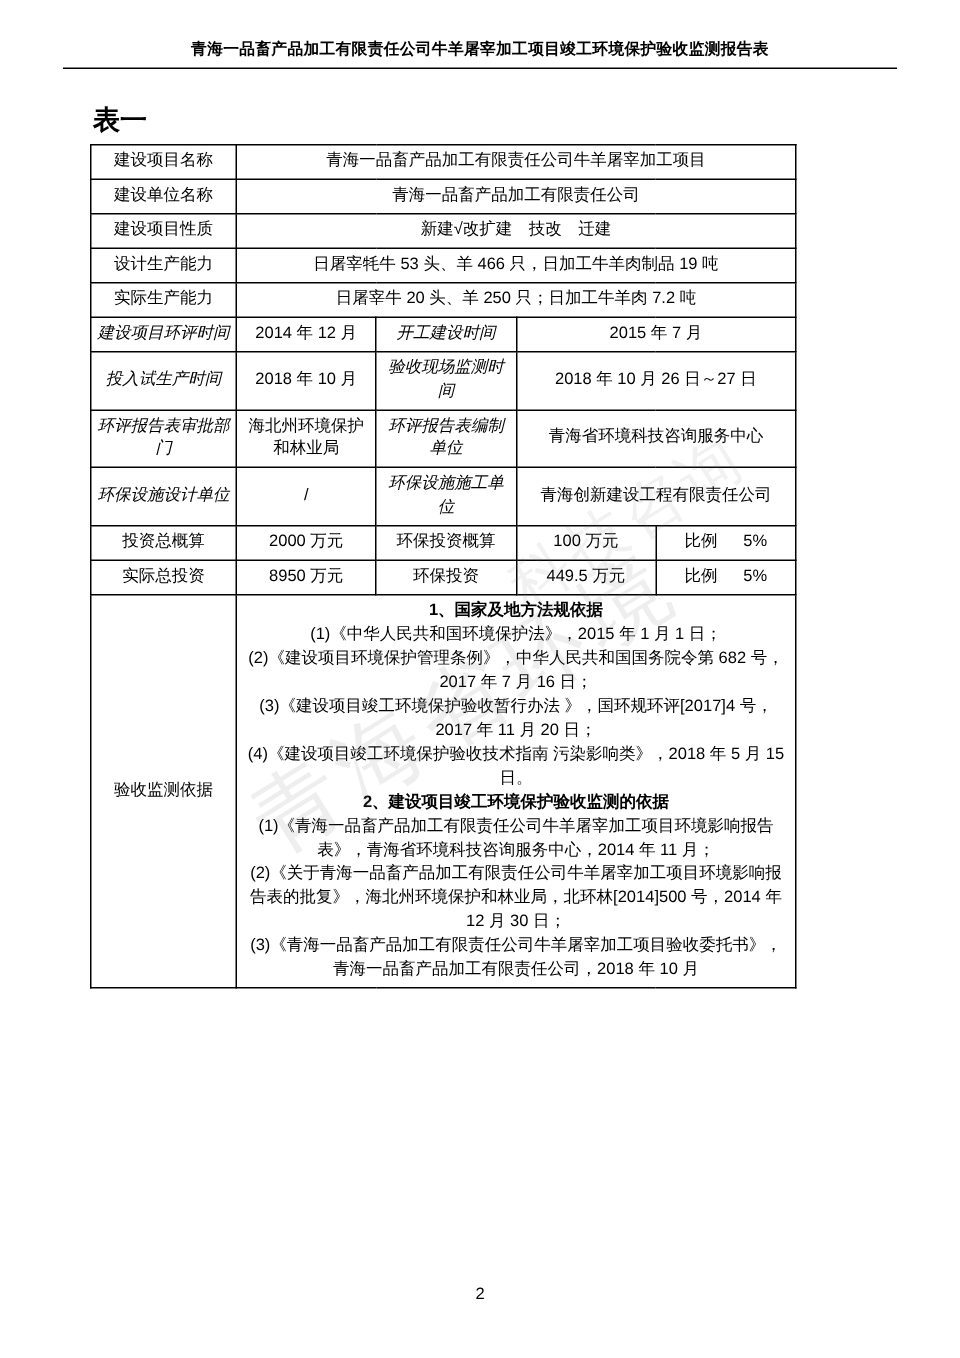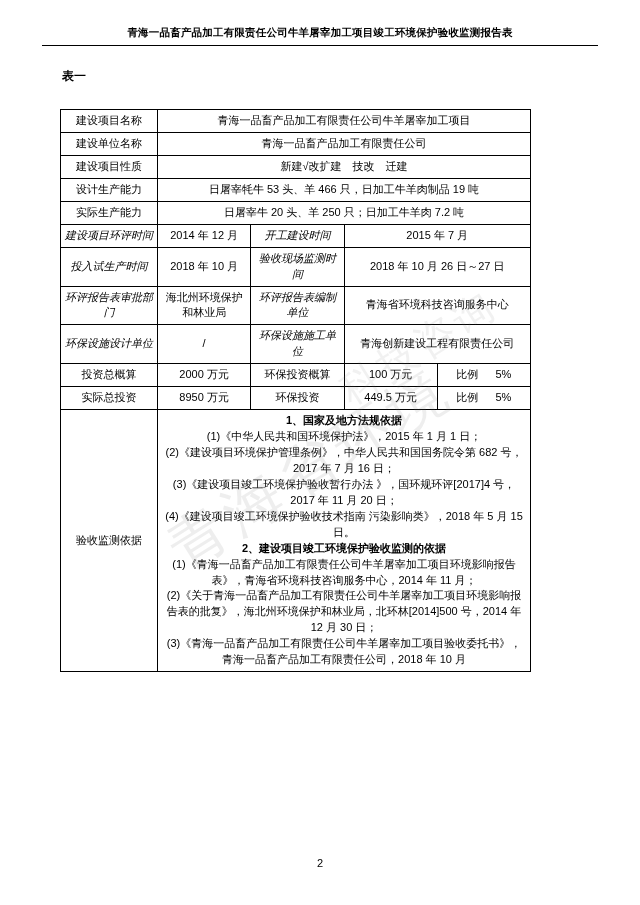--- a/index.html
+++ b/index.html
@@ -31,22 +31,22 @@
     padding-bottom: 5px;
     white-space: nowrap;
   }
   .header-rule {
     border-bottom: 1.2px solid #000;
     margin: 0 -6px 0 -6px;
   }
   .table-caption {
     font-family: Liberation Mono, monospace;
     font-weight: bold;
-    font-size: 12px;
-    margin: 22px 0 24px 14px;
+    font-size: 18px;
+    margin: 22px 0 4px 14px;
   }
   table.main {
     border-collapse: collapse;
     width: 471px;
     margin-left: 12px;
     table-layout: fixed;
   }
   table.main td {
     border: 1px solid #000;
     font-size: 11px;

